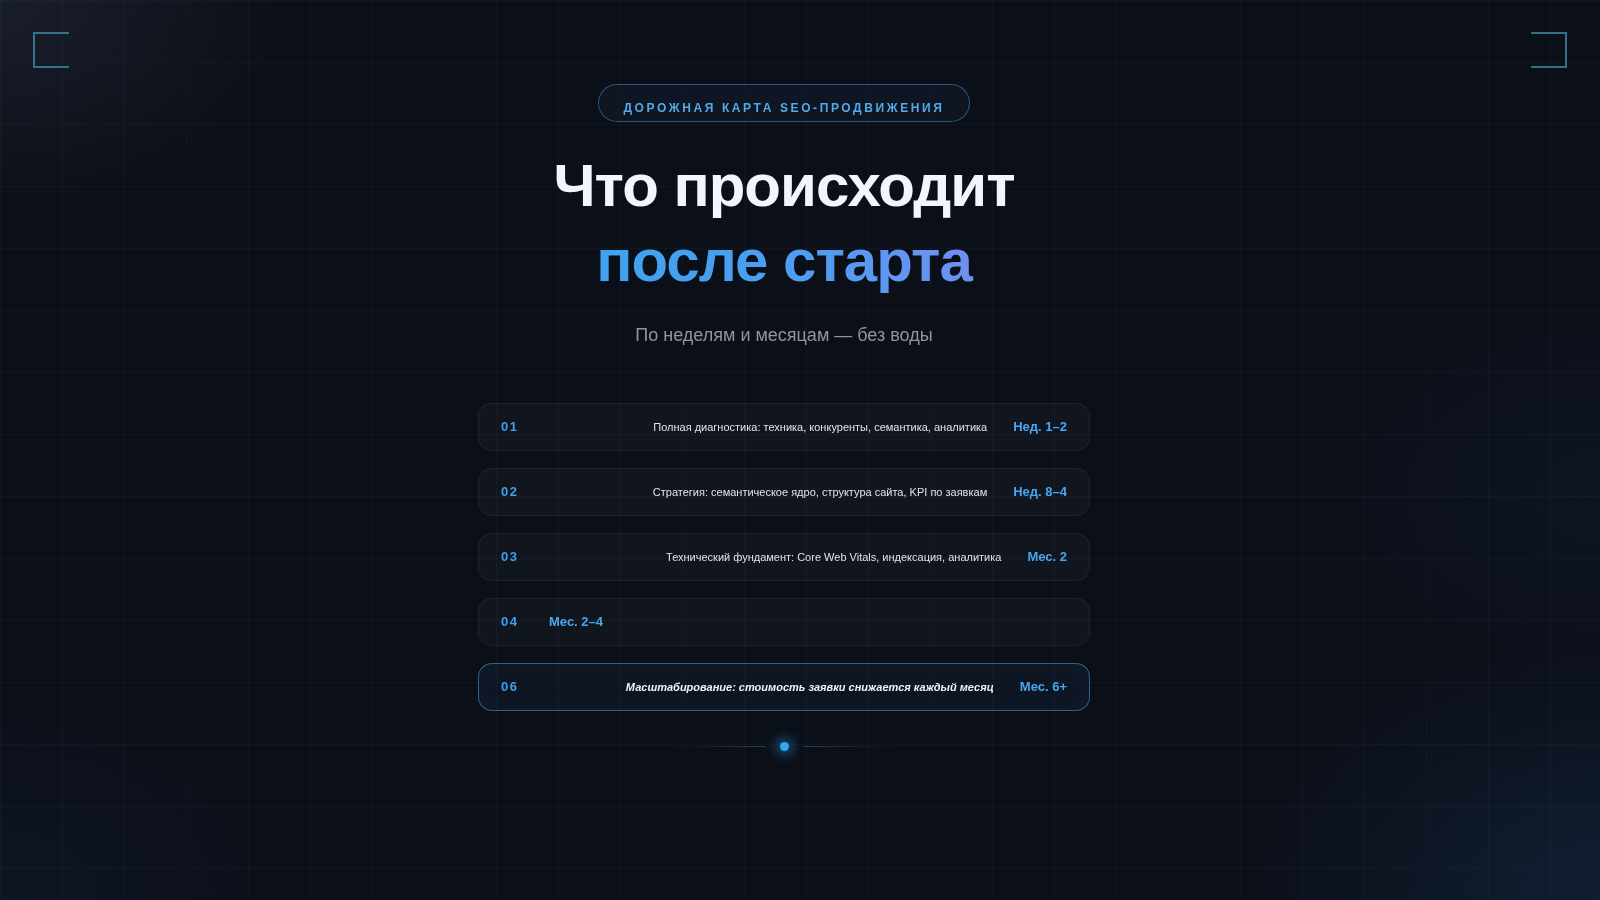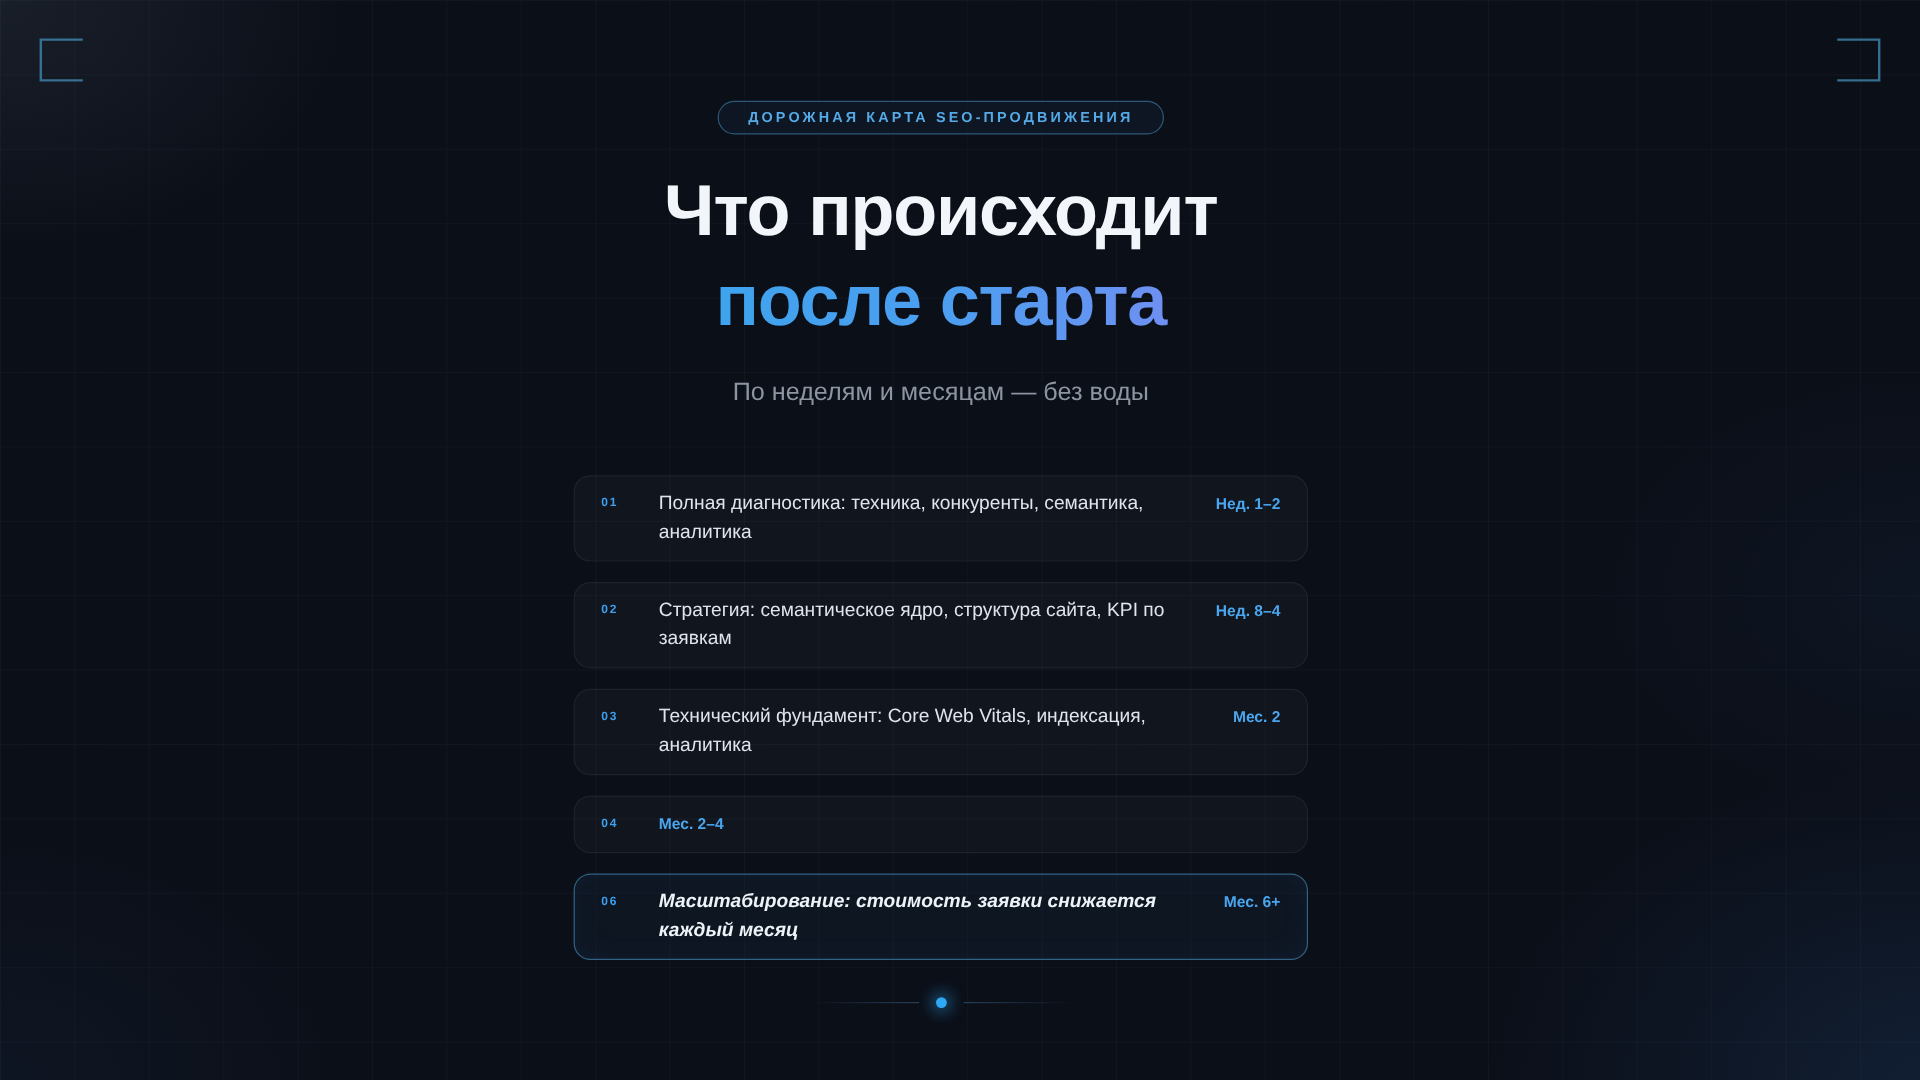--- a/index.html
+++ b/index.html
@@ -31,21 +31,21 @@
   .content {
     position: relative;
     width: 612px;
     margin: 0 auto;
     transform: translateX(-16px);
     text-align: center;
   }
   .badge {
     display: inline-block;
     margin-top: 84px;
-    padding: 6px 24px 6px;
+    padding: 16px 24px 6px;
     border: 1px solid rgba(84,169,230,0.45);
     border-radius: 999px;
     background: rgba(16,30,46,0.45);
     color: #54a9e6;
     font-size: 12px;
     font-weight: bold;
     letter-spacing: 2.6px;
     text-transform: uppercase;
     white-space: nowrap;
   }
@@ -59,53 +59,54 @@
   }
   .grad {
     display: block;
     background: linear-gradient(90deg, #36a6ec 0%, #4d9ef0 52%, #8486f2 100%);
     -webkit-background-clip: text;
     background-clip: text;
     color: transparent;
   }
   .subtitle {
     margin-top: 27px;
-    font-size: 21px;
+    font-size: 18px;
     color: #8d95a3;
   }
   .list {
     margin-top: 57px;
     display: flex;
     flex-direction: column;
     gap: 17px;
     text-align: left;
   }
   .card {
     display: flex;
     align-items: flex-start;
     gap: 18px;
     padding: 11px 22px;
     border: 1px solid rgba(255,255,255,0.06);
     border-radius: 14px;
     background: rgba(255,255,255,0.028);
   }
   .card .num {
     flex: 0 0 30px;
-    font-size: 10px;
+    font-size: 13px;
     font-weight: bold;
     letter-spacing: 1.5px;
     color: #3da0ef;
     line-height: 24px;
   }
   .card .text {
     flex: 1 1 auto;
-    font-size: 16px;
+    font-size: 11px;
     line-height: 24px;
     color: #dfe5ec;
     padding-right: 8px;
+    text-align: right;
   }
   .card .time {
     flex: 0 0 auto;
     font-size: 13px;
     font-weight: bold;
     color: #4aa6ef;
     line-height: 24px;
     white-space: nowrap;
   }
   .card.highlight {

